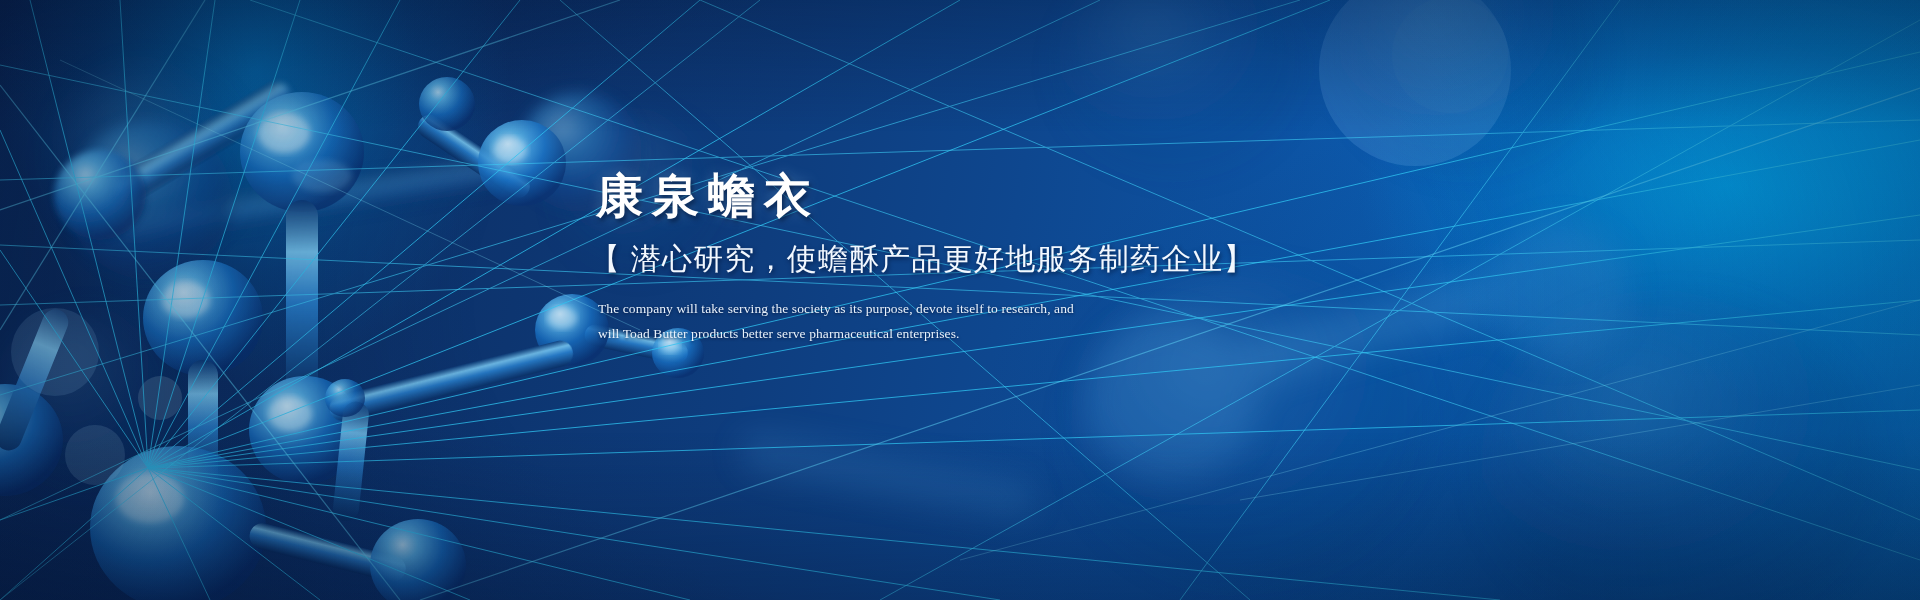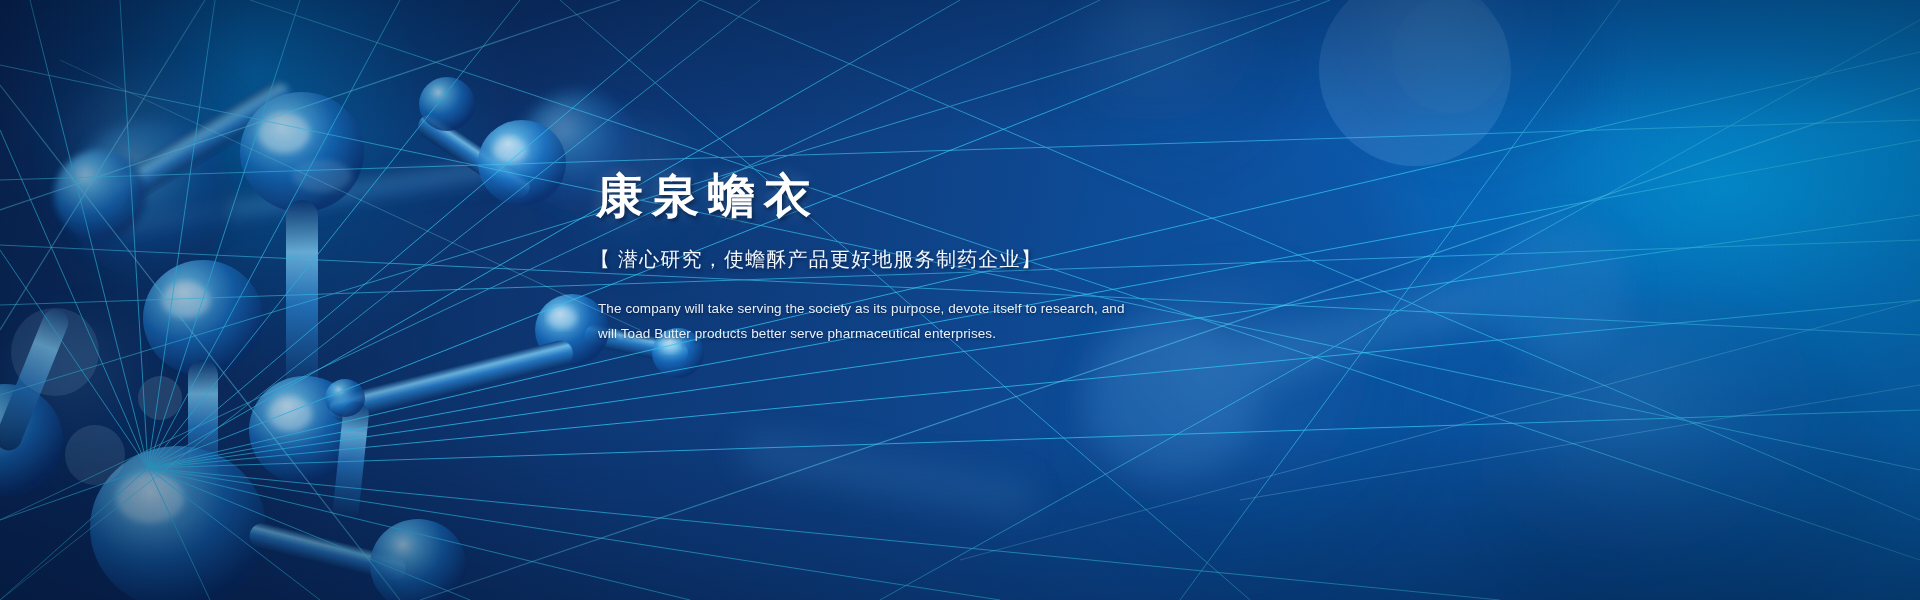--- a/index.html
+++ b/index.html
@@ -33,28 +33,29 @@
   
   #text-block{position:absolute;left:596px;top:166px;width:1200px;}
 
   .title{
     font-size:47px;line-height:60px;font-weight:700;color:#ffffff;
     letter-spacing:9px;margin:0;
     text-shadow:2px 3px 5px rgba(0,22,60,.80), 0 0 14px rgba(160,220,255,.30);
     white-space:nowrap;
   }
   .subtitle{
-    font-size:20px;line-height:34px;font-weight:400;color:#f2f8ff;
+    font-size:30px;line-height:34px;font-weight:400;color:#f2f8ff;
     letter-spacing:1.2px;margin:16px 0 0 -6px;white-space:nowrap;
     text-shadow:1px 2px 4px rgba(0,20,55,.75);
   }
   .desc{
     margin:20px 0 0 2px;font-size:13.5px;line-height:25px;color:#e8f2fc;
     font-weight:400;letter-spacing:.1px;
     text-shadow:0 1px 3px rgba(0,20,55,.80);
+    font-family:Liberation Serif, serif;
   }
   .desc div{white-space:nowrap;}
 </style>
 </head>
 <body>
 
 <div id="banner">
 
   <svg class="molecules" viewBox="0 0 1920 600" preserveAspectRatio="none">
     <defs>

